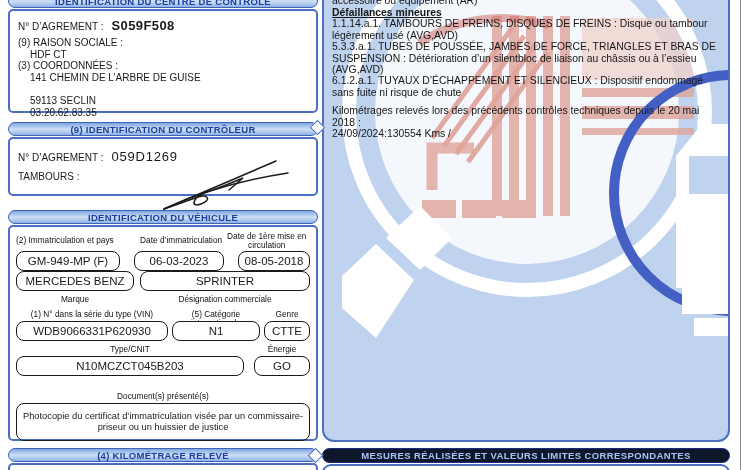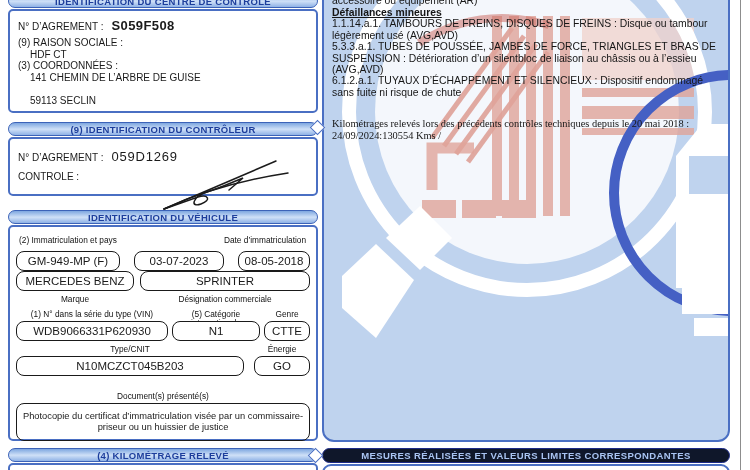--- a/index.html
+++ b/index.html
@@ -31,21 +31,21 @@
             font-size:9.3px; text-align:center; line-height:11px; padding:0 0; }
 
   
   .rpanel { position:absolute; left:322px; top:-14px; width:408px; height:456px;
             background:#bfd3ee; border:2px solid #4a6fc3; border-radius:12px; overflow:hidden; }
   .rpanel svg.stamp { position:absolute; left:0; top:0; }
   .rtext { position:absolute; top:17px; left:8px; right:12px; font-size:10.4px;
            line-height:11.4px; color:#161616; z-index:2; }
   .partial-line { height:12px; margin-top:-10px; overflow:hidden; white-space:nowrap; }
   .minor-hdr { font-weight:bold; text-decoration:underline; }
-  .km-note { margin-top:20px;font-family:Liberation Serif, serif; }
+  .km-note { margin-top:7px; }
 
   .mesures-bar { position:absolute; left:322px; top:448px; width:408px; height:15px;
                  background:#0f172a; border:1px solid #1c2a86; border-radius:8px;
                  display:flex; align-items:center; justify-content:center;
                  font-size:9.5px; font-weight:bold; color:#a9c4f2; letter-spacing:.4px; }
   .mesures-body { position:absolute; left:322px; top:464px; width:408px; height:30px;
                   border:2px solid #4a6fc3; border-radius:9px; background:#fff; }
 
   .page-edge { position:absolute; left:740px; top:0; width:1px; height:470px; background:#8d8d8d; }
 
@@ -62,56 +62,58 @@
   <div class="sec-body" style="height:104px; padding:7px 8px 0 8px;">
     <div style="display:flex; align-items:baseline; gap:8px;">
       <span class="line10">N° D’AGREMENT :</span>
       <span class="bold13">S059F508</span>
     </div>
     <div class="line10" style="margin-top:4px">(9) RAISON SOCIALE :</div>
     <div class="line10 indent">HDF CT</div>
     <div class="line10">(3) COORDONNÉES :</div>
     <div class="line10 indent">141 CHEMIN DE L’ARBRE DE GUISE</div>
     <div class="line10 indent" style="margin-top:12px">59113 SECLIN</div>
+    <div class="line10 indent">03.20.62.83.35</div>
   </div>
 </div>
 
 <div class="section" style="top:122px">
   <div class="sec-bar">(9) IDENTIFICATION DU CONTRÔLEUR</div>
   <div class="sec-body" style="height:59px; padding:10px 8px 0 8px; overflow:visible;">
     <div style="display:flex; align-items:baseline; gap:8px;">
       <span class="line10">N° D’AGREMENT :</span>
       <span style="font-size:13px; letter-spacing:.8px;">059D1269</span>
     </div>
-    <div class="line10" style="margin-top:7px">CONTROLE :</div>
+    <div class="line10" style="margin-top:7px">TAMBOURS :</div>
     <div class="sig-wrap">
       <svg width="150" height="68" viewBox="0 0 150 68">
         <g fill="none" stroke="#1b1b1b" stroke-width="1.5" stroke-linecap="round">
           <path d="M6,62 L118,14"></path>
           <path d="M6,62 C40,46 78,34 130,26"></path>
           <path d="M6,62 l34,-12 c10,-3 14,3 3,7 c-11,4 -9,-7 6,-12 l14,-5"></path>
           <path d="M63,40 l22,-9 -14,12"></path>
         </g>
       </svg>
     </div>
   </div>
 </div>
 
 <div class="section" style="top:210px">
   <div class="sec-bar">IDENTIFICATION DU VÉHICULE</div>
   <div class="sec-body" style="height:216px; padding-top:5px;">
 
     <div class="vrow" style="align-items:flex-start; height:19px;">
       <div class="vlbl" style="width:104px; padding-top:4px;">(2) Immatriculation et pays</div>
       <div class="vlbl" style="width:90px; padding-top:4px;margin-left:25px;">Date d’immatriculation</div>
+      <div class="vlbl" style="width:92px;">Date de 1ère mise en circulation</div>
     </div>
 
     <div class="vrow">
       <div class="vbox" style="width:104px;">GM-949-MP (F)</div>
-      <div class="vbox" style="width:90px;">03-07-2023</div>
+      <div class="vbox" style="width:90px;">06-03-2023</div>
       <div class="vbox" style="width:72px;">08-05-2018</div>
     </div>
 
     <div class="vrow">
       <div class="vbox" style="width:118px;">MERCEDES BENZ</div>
       <div class="vbox" style="width:170px;">SPRINTER</div>
     </div>
 
     <div class="vrow" style="margin-top:4px; height:11px;">
       <div class="vlbl" style="width:118px;">Marque</div>

